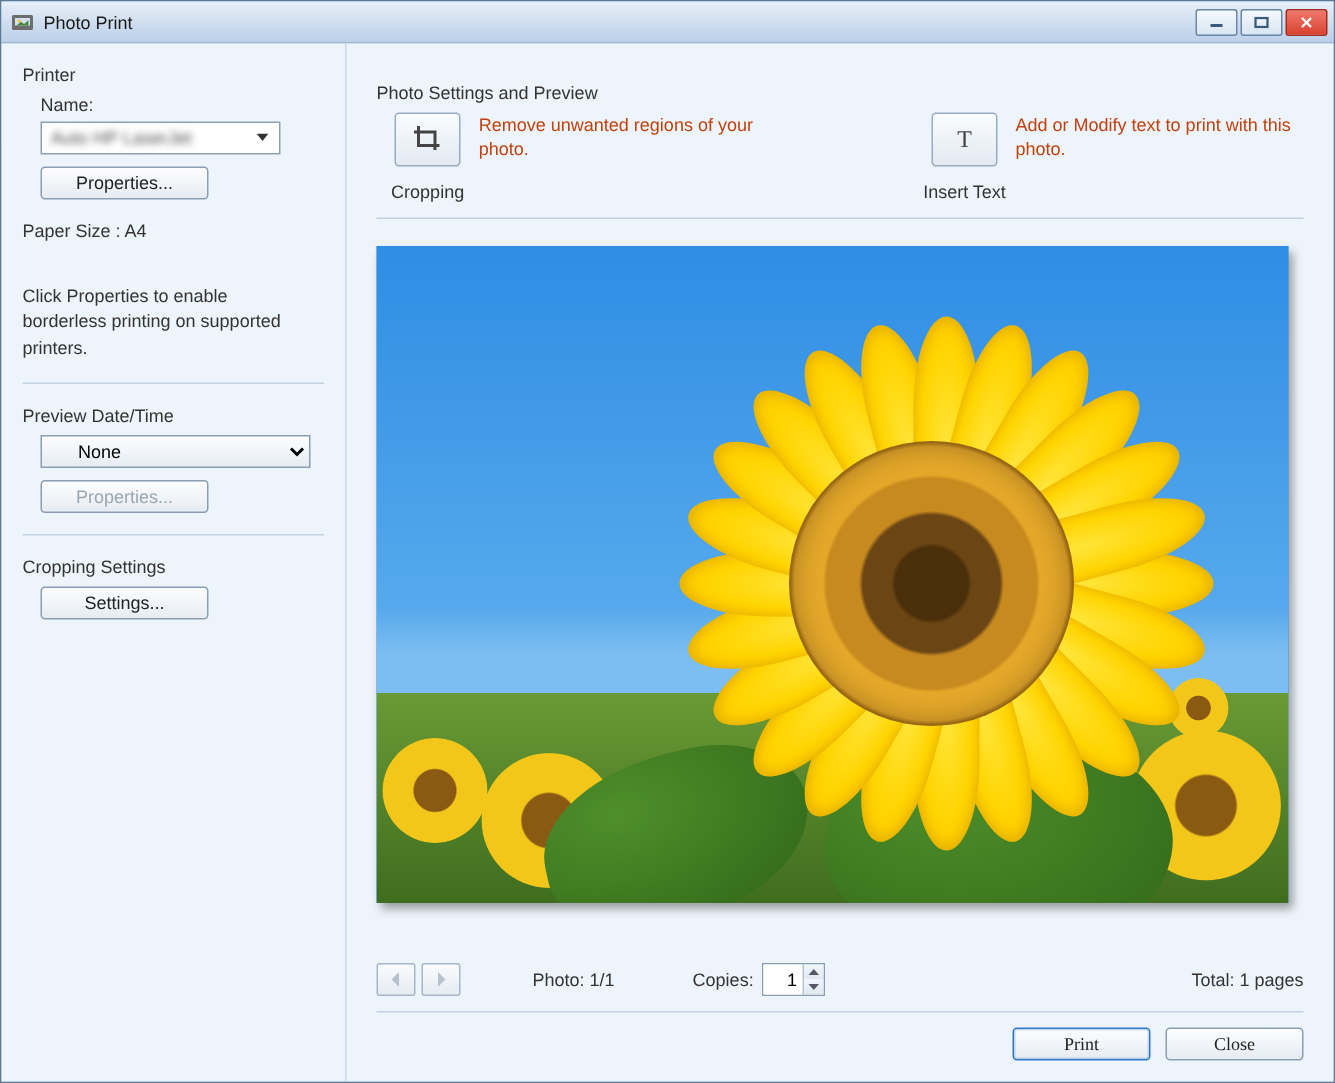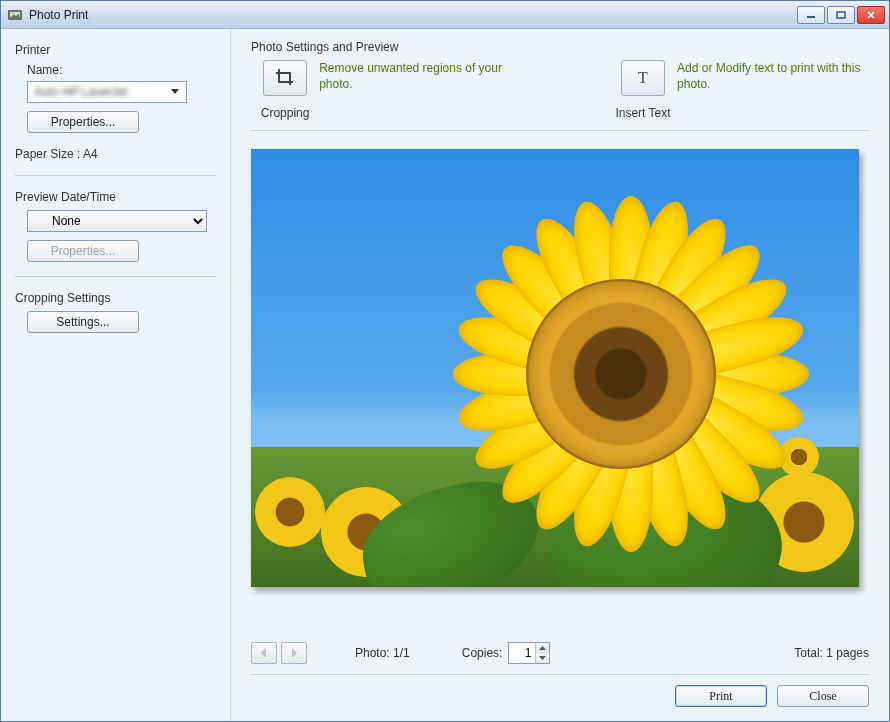--- a/index.html
+++ b/index.html
@@ -136,21 +136,21 @@
     width: 180px;
     height: 22px;
     border: 1px solid #8a9db3;
     background: linear-gradient(to bottom,#fdfdfe,#e6ecf3);
     font: inherit;
     padding-left: 20px;
     cursor: pointer;
   }
   .main {
     flex: 1;
-    padding: 11px 20px 14px 20px;
+    padding: 26px 20px 14px 20px;
     display: flex;
     flex-direction: column;
   }
   .tools-row {
     display: flex;
     border-bottom: 1px solid #c3d1e2;
     padding-bottom: 10px;
   }
   .tool-block {
     display: flex;
@@ -165,21 +165,21 @@
   }
   .tool-btn {
     width: 44px; height: 36px;
     border: 1px solid #9aaabf;
     border-radius: 3px;
     background: linear-gradient(to bottom,#fafcfe,#e2e9f1);
     display: flex; align-items: center; justify-content: center;
     cursor: pointer;
   }
   .tool-caption { margin-top: 10px; color: #333; }
-  .tool-desc { color: #4d7c0f; line-height: 1.35; max-width: 200px; }
+  .tool-desc { color: #c2410c; line-height: 1.35; max-width: 200px; }
   
   .preview-wrap {
     flex: 1;
     display: flex;
     align-items: flex-start;
     justify-content: flex-start;
     padding-top: 18px;
   }
   .photo {
     width: 608px;
@@ -332,20 +332,21 @@
           <button class="btn small">Properties...</button>
         </div>
       </div>
 
       <div class="paper-size">
         <span>Paper Size :</span>
         <span> </span>
         <span>A4</span>
       </div>
 
+      <div class="hint">Click Properties to enable borderless printing on supported printers.</div>
 
       <hr class="divider">
 
       <div class="shooting">
         <div class="section-label">Preview Date/Time</div>
         <div class="indent">
           <select class="combobox">
             <option>None</option>
           </select>
           <div style="margin-top:8px;">

